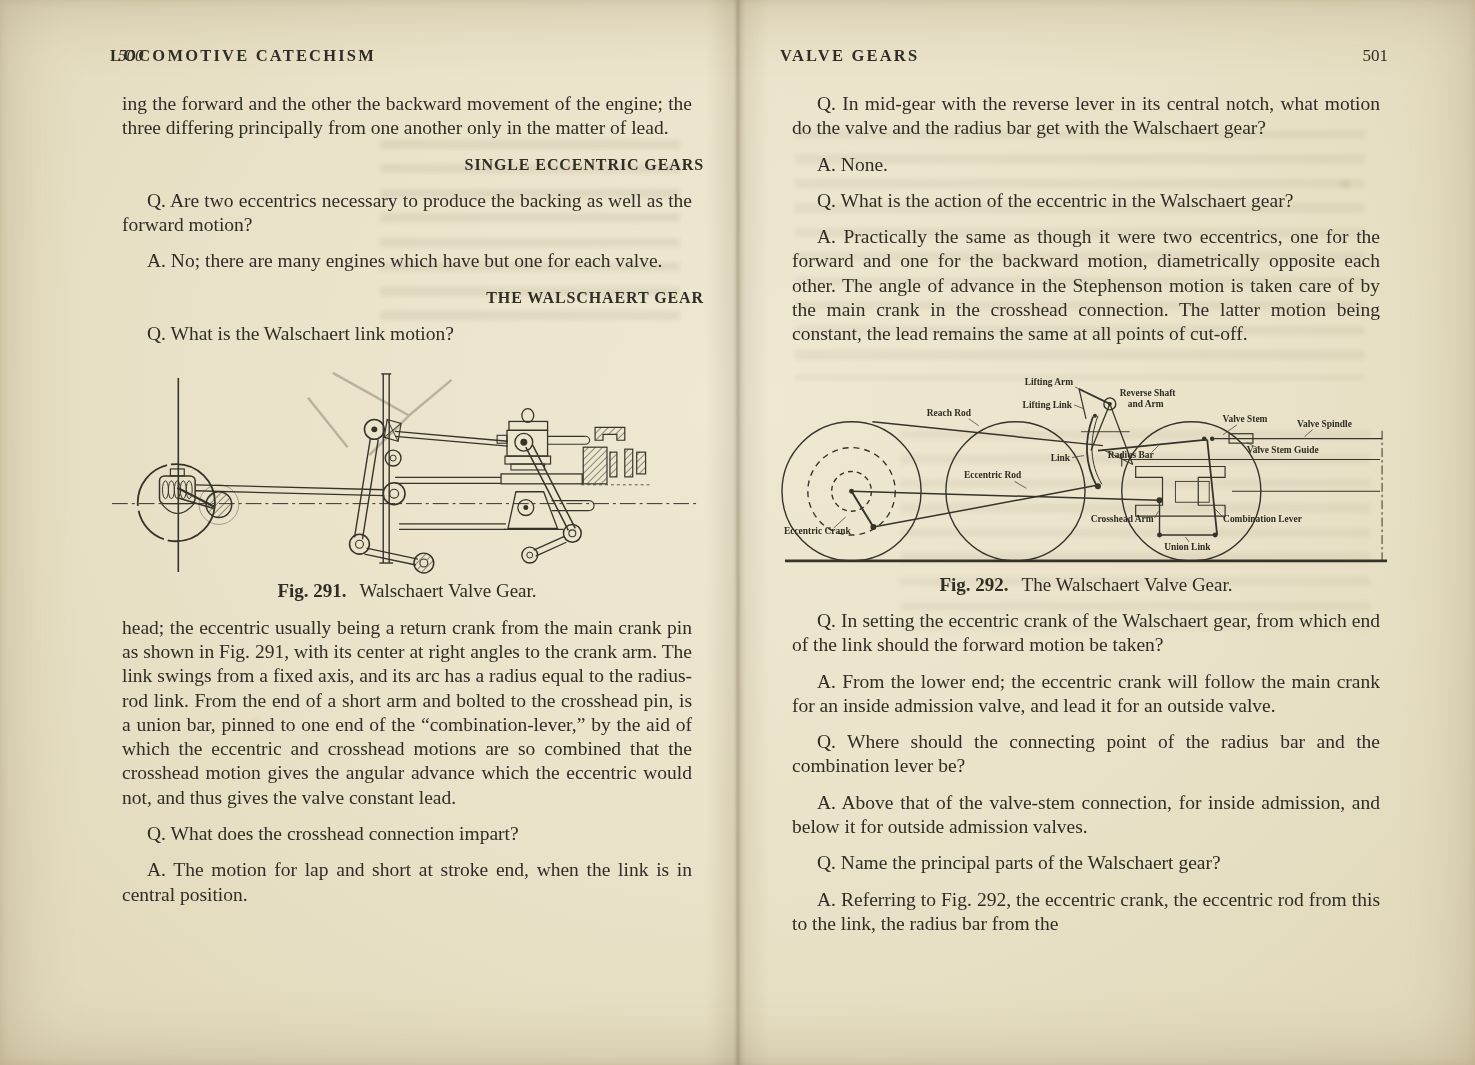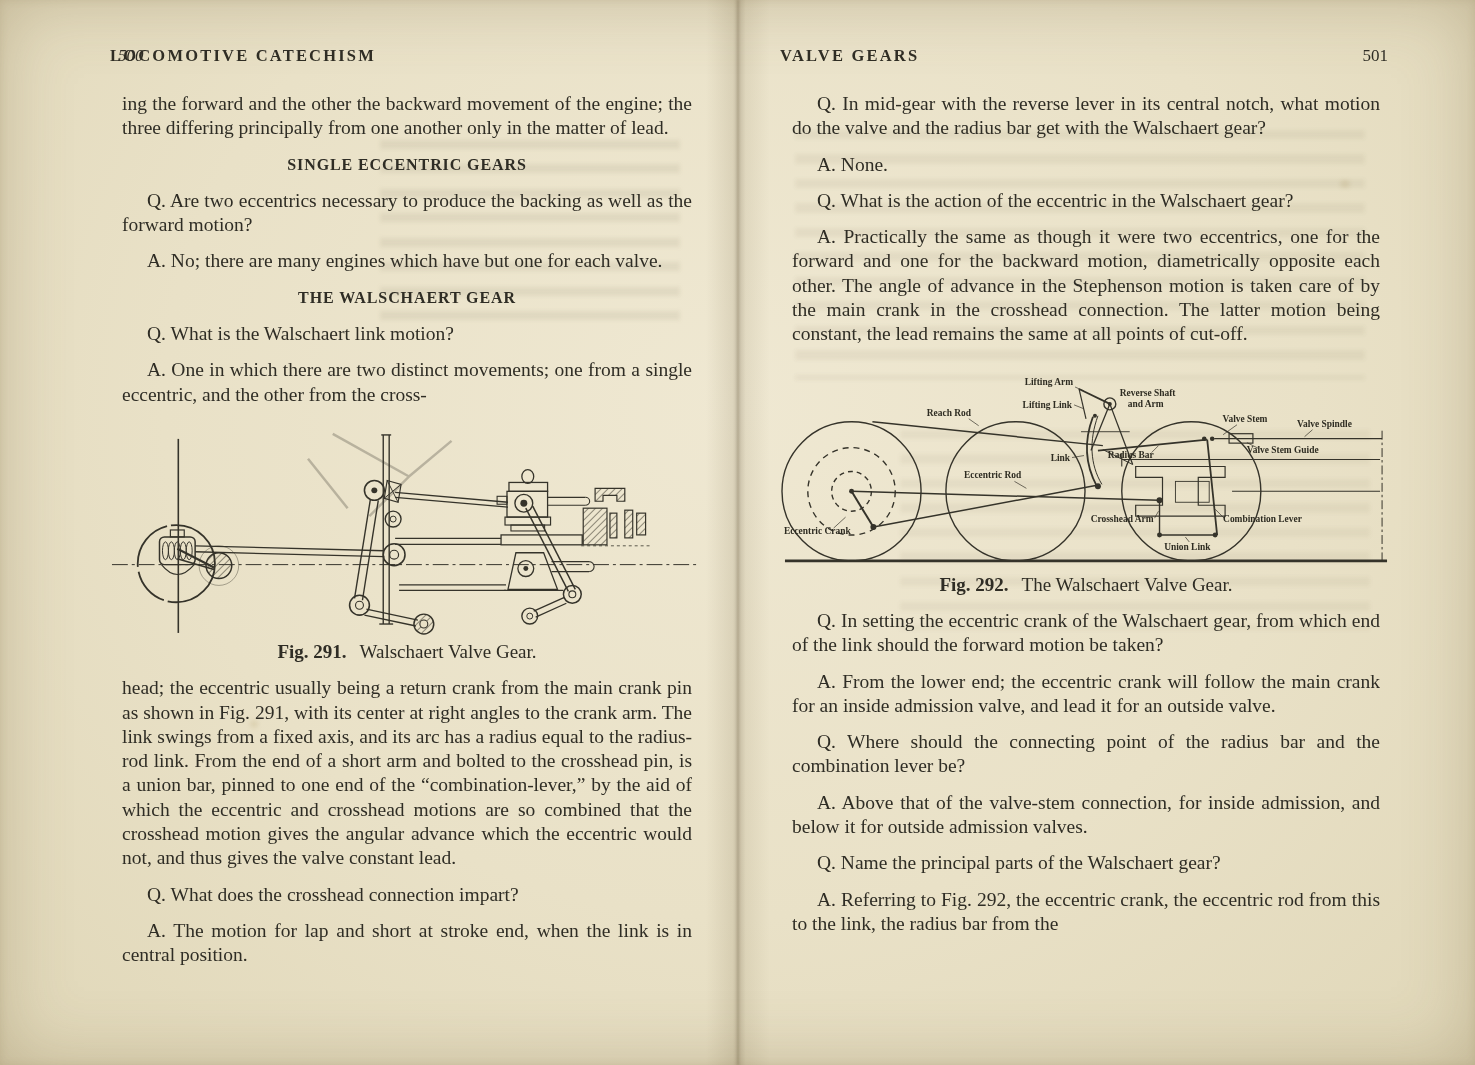--- a/index.html
+++ b/index.html
@@ -41,21 +41,21 @@
   }
   .page.left  .page-num { position:absolute; left:8px; top:0;font-style:italic; }
   .page.right .page-num { position:absolute; right:4px; top:0; }
 
   .body-text { font-size:19.5px; line-height:24.3px; text-align:justify; }
   .body-text p { margin:12px; }
   p.q { text-indent:25px; }
   p.a { text-indent:25px; }
   p.cont { text-indent:0; }
   h3.sec-head {
-    margin:8px 0 4px; text-align:center;
+    margin:8px 0 4px; text-align:right;
     font-size:16px; font-weight:bold; letter-spacing:.9px;
   }
   figure { margin:6px 0 0; }
   figcaption { text-align:center; font-size:19px; margin:5px 0 10px; font-style:normal; }
   figcaption .fig-label { font-weight:bold; margin-right:13px; }
   svg { display:block; }
   svg text { font-family:"Liberation Serif","DejaVu Serif",serif; font-size:9.5px; font-weight:bold; fill:#2e2c22; }
   .draw { stroke:#35332a; fill:none; }
 </style>
 </head>
@@ -74,21 +74,20 @@
       <span class="page-num">500</span>
       <span class="running-title">LOCOMOTIVE CATECHISM</span>
     </div>
     <div class="body-text">
       <p class="cont">ing the forward and the other the backward movement of the engine; the three differing principally from one another only in the matter of lead.</p>
       <h3 class="sec-head">SINGLE ECCENTRIC GEARS</h3>
       <p class="q">Q. Are two eccentrics necessary to produce the backing as well as the forward motion?</p>
       <p class="a">A. No; there are many engines which have but one for each valve.</p>
       <h3 class="sec-head">THE WALSCHAERT GEAR</h3>
       <p class="q">Q. What is the Walschaert link motion?</p>
-      <p class="a">A. One in which there are two distinct movements; one from a single eccentric, and the other from the cross-</p>
 
       <figure>
         <svg width="594" height="216" viewBox="0 0 600 218">
           <defs>
             <pattern id="h1" width="5" height="5" patternUnits="userSpaceOnUse" patternTransform="rotate(45)">
               <line x1="0" y1="0" x2="0" y2="5" stroke="#3a372c" stroke-width="1.1"></line>
             </pattern>
           </defs>
 
           <g class="draw" stroke="#9a8f72" stroke-width="2.5" opacity="0.28">

